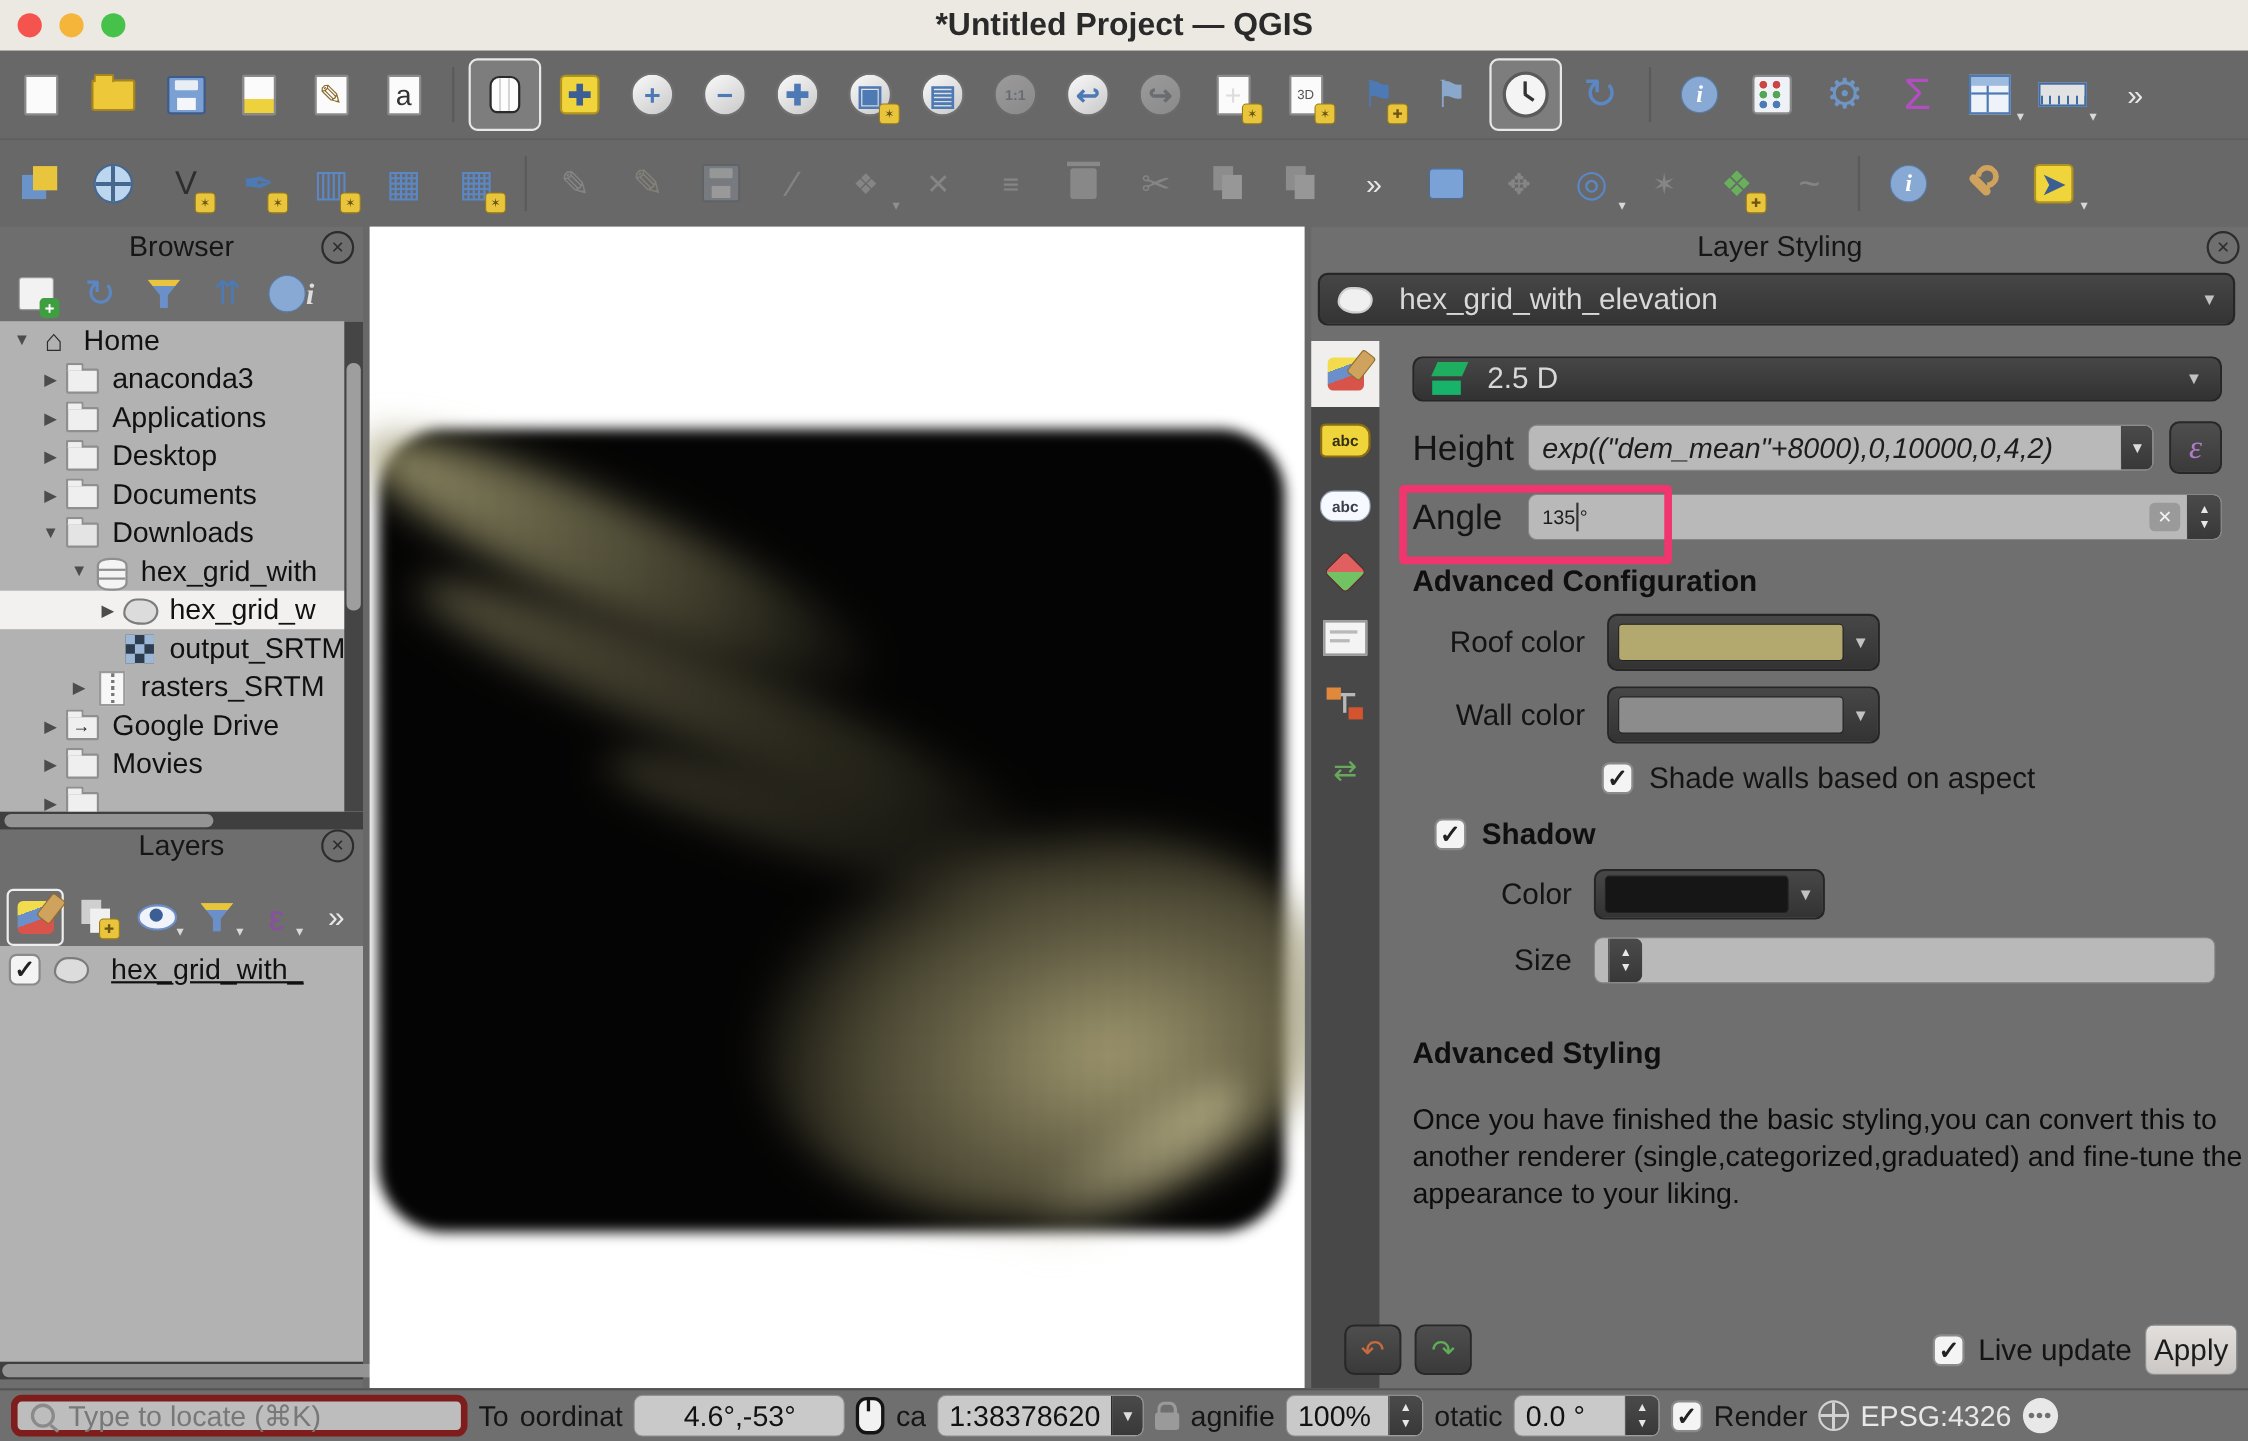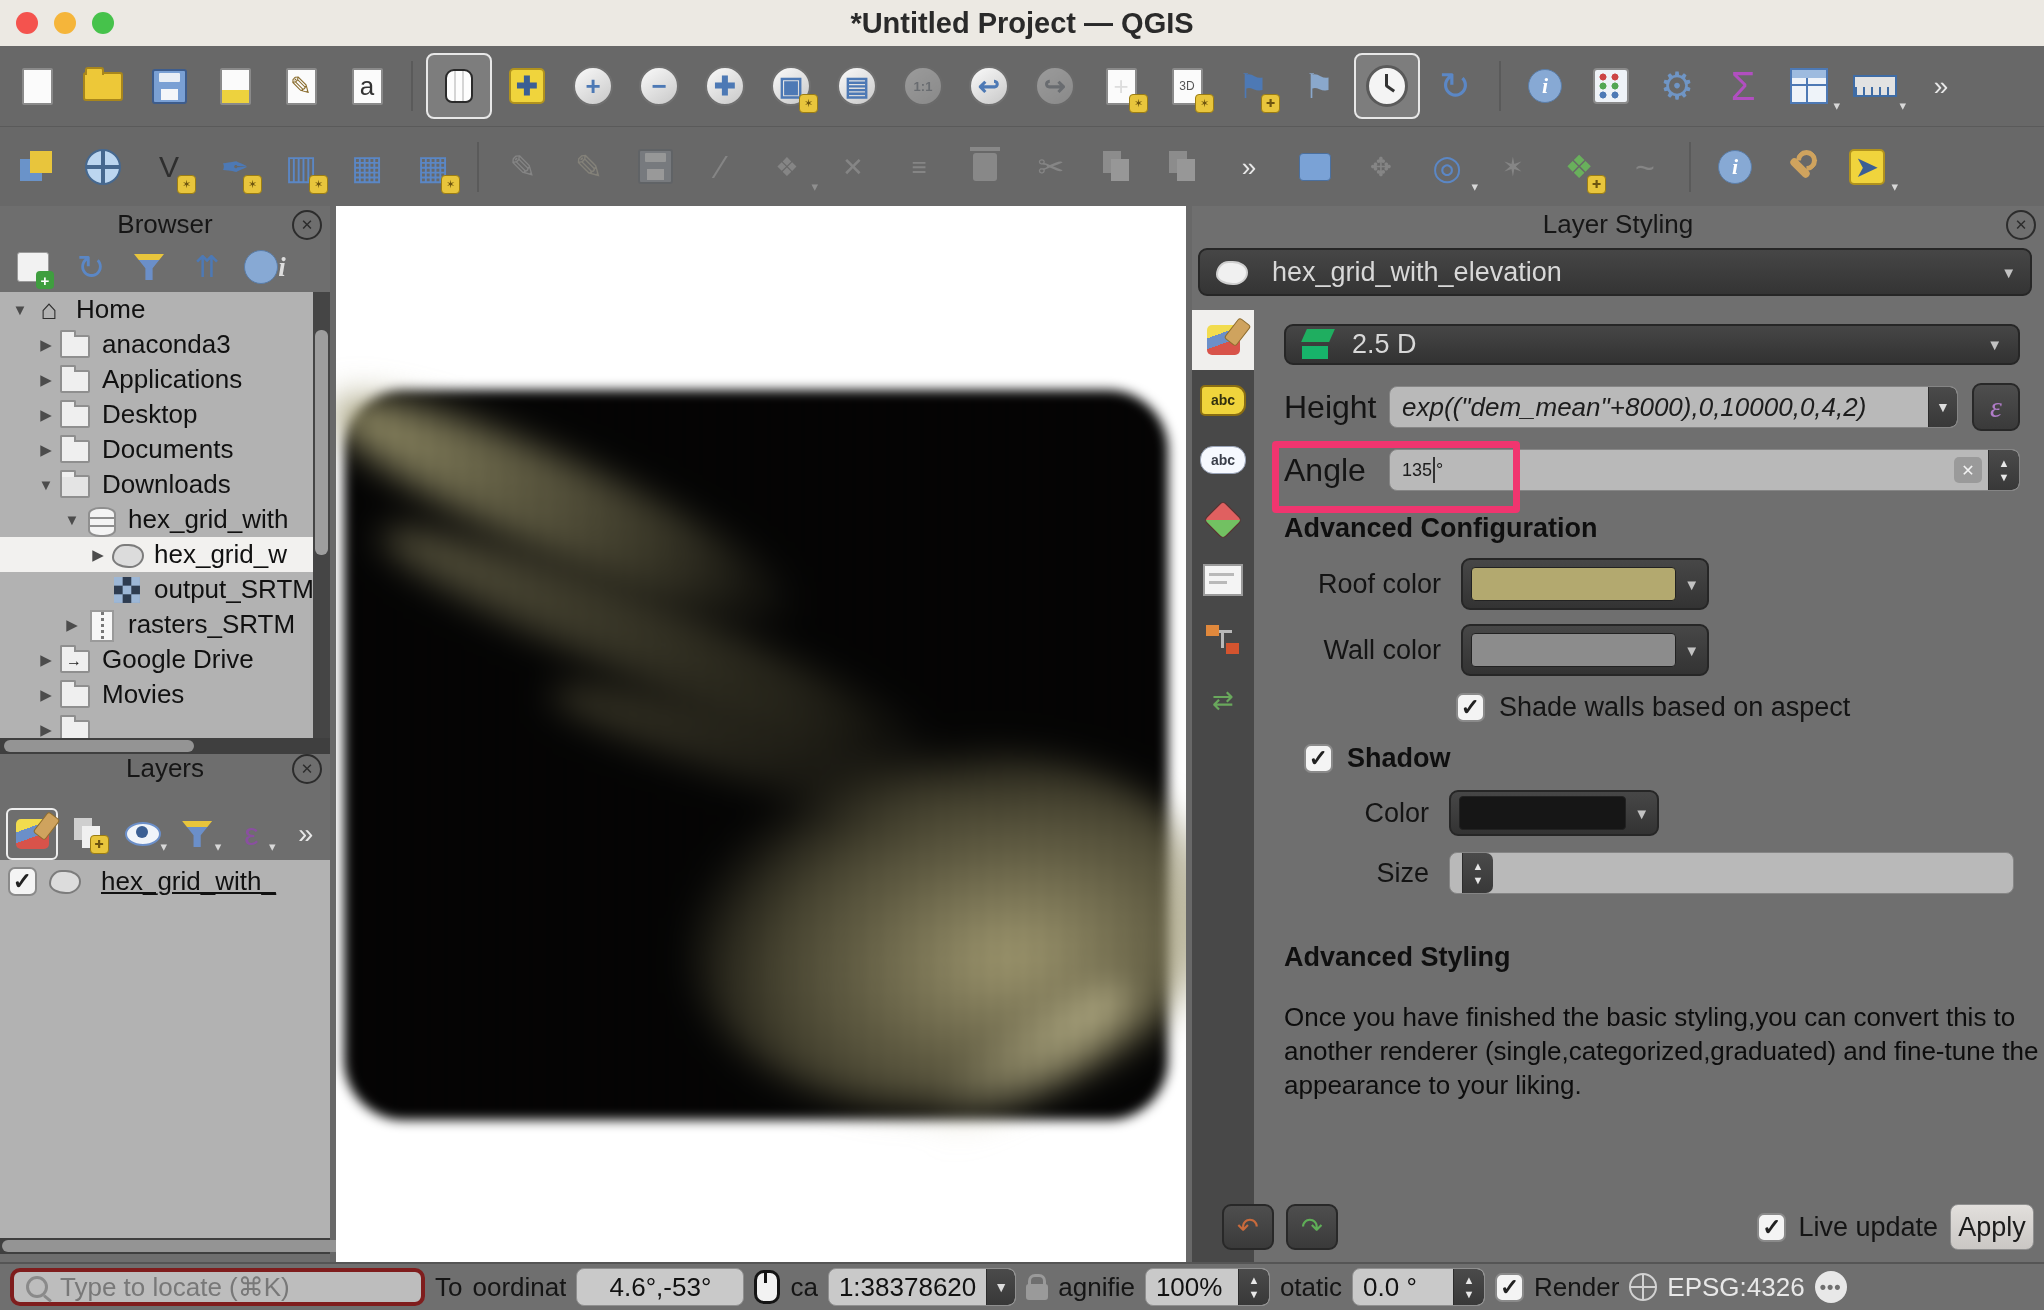--- a/index.html
+++ b/index.html
@@ -202,21 +202,21 @@
   .histbtn{width:48px;height:42px;background:linear-gradient(#4e4e4e,#3a3a3a);border:2px solid #282828;border-radius:9px;
            display:flex;align-items:center;justify-content:center;font-size:26px;}
   .histbtn.undo{color:#c96a3c;} .histbtn.redo{color:#5fae57;}
   .lsbottom .spacer{flex:1;}
   .liveupd{display:flex;align-items:center;gap:12px;font-size:27px;color:#141414;}
   .applybtn{width:82px;height:44px;background:linear-gradient(#e2dfdc,#cac7c4);border:1px solid #8f8f8f;border-radius:8px;
             font-size:27px;color:#1c1c1c;display:flex;align-items:center;justify-content:center;}
   
   .statusbar{position:absolute;left:0;right:0;bottom:0;height:48px;background:#6f6f6f;border-top:2px solid #555;
              display:flex;align-items:center;gap:10px;padding:0 10px;box-sizing:border-box;font-size:26px;color:#111;}
-  .locator{width:415px;height:38px;background:#bdbdbd;border:4px solid #7f1d1d;border-radius:10px;
+  .locator{width:415px;height:38px;background:#bdbdbd;border:6px solid #7f1d1d;border-radius:10px;
            display:flex;align-items:center;gap:12px;padding:0 12px;box-sizing:border-box;flex:0 0 auto;}
   .locator .ph{color:#787878;font-size:26px;white-space:nowrap;overflow:hidden;}
   .sh-search{width:16px;height:16px;border:3px solid #8a8a8a;border-radius:50%;flex:0 0 auto;}
   .sh-search::after{content:"";position:absolute;right:-7px;bottom:-5px;width:9px;height:3px;background:#8a8a8a;transform:rotate(40deg);}
   .frag{white-space:nowrap;overflow:hidden;flex:0 0 auto;color:#151515;}
   .sbox{height:38px;background:#c9c9c9;border:1px solid #8f8f8f;border-radius:8px;display:flex;align-items:center;
         box-sizing:border-box;flex:0 0 auto;overflow:hidden;}
   .sbox .v{padding:0 10px;white-space:nowrap;}
   .sbox .ddseg,.sbox .spinner{border-radius:0 7px 7px 0;height:36px;}
   .sh-mouse{width:20px;height:28px;background:#f2f2f2;border:3px solid #141414;border-radius:10px;flex:0 0 auto;}
@@ -867,21 +867,21 @@
     </div>
   </div>
 
   <div class="statusbar">
     <div class="locator">
       <span class="shape sh-search"></span>
       <span class="ph">Type to locate (⌘K)</span>
     </div>
     <span class="frag">To</span>
     <span class="frag">oordinat</span>
-    <div class="sbox" style="width:168px;justify-content:center;">
+    <div class="sbox" style="width:192px;justify-content:center;">
       <span class="v">4.6°,-53°</span>
     </div>
     <span class="shape sh-mouse"></span>
     <span class="frag">ca</span>
     <div class="sbox">
       <span class="v">1:38378620</span>
       <span class="ddseg">▼</span>
     </div>
     <span class="shape sh-lock"></span>
     <span class="frag">agnifie</span>

